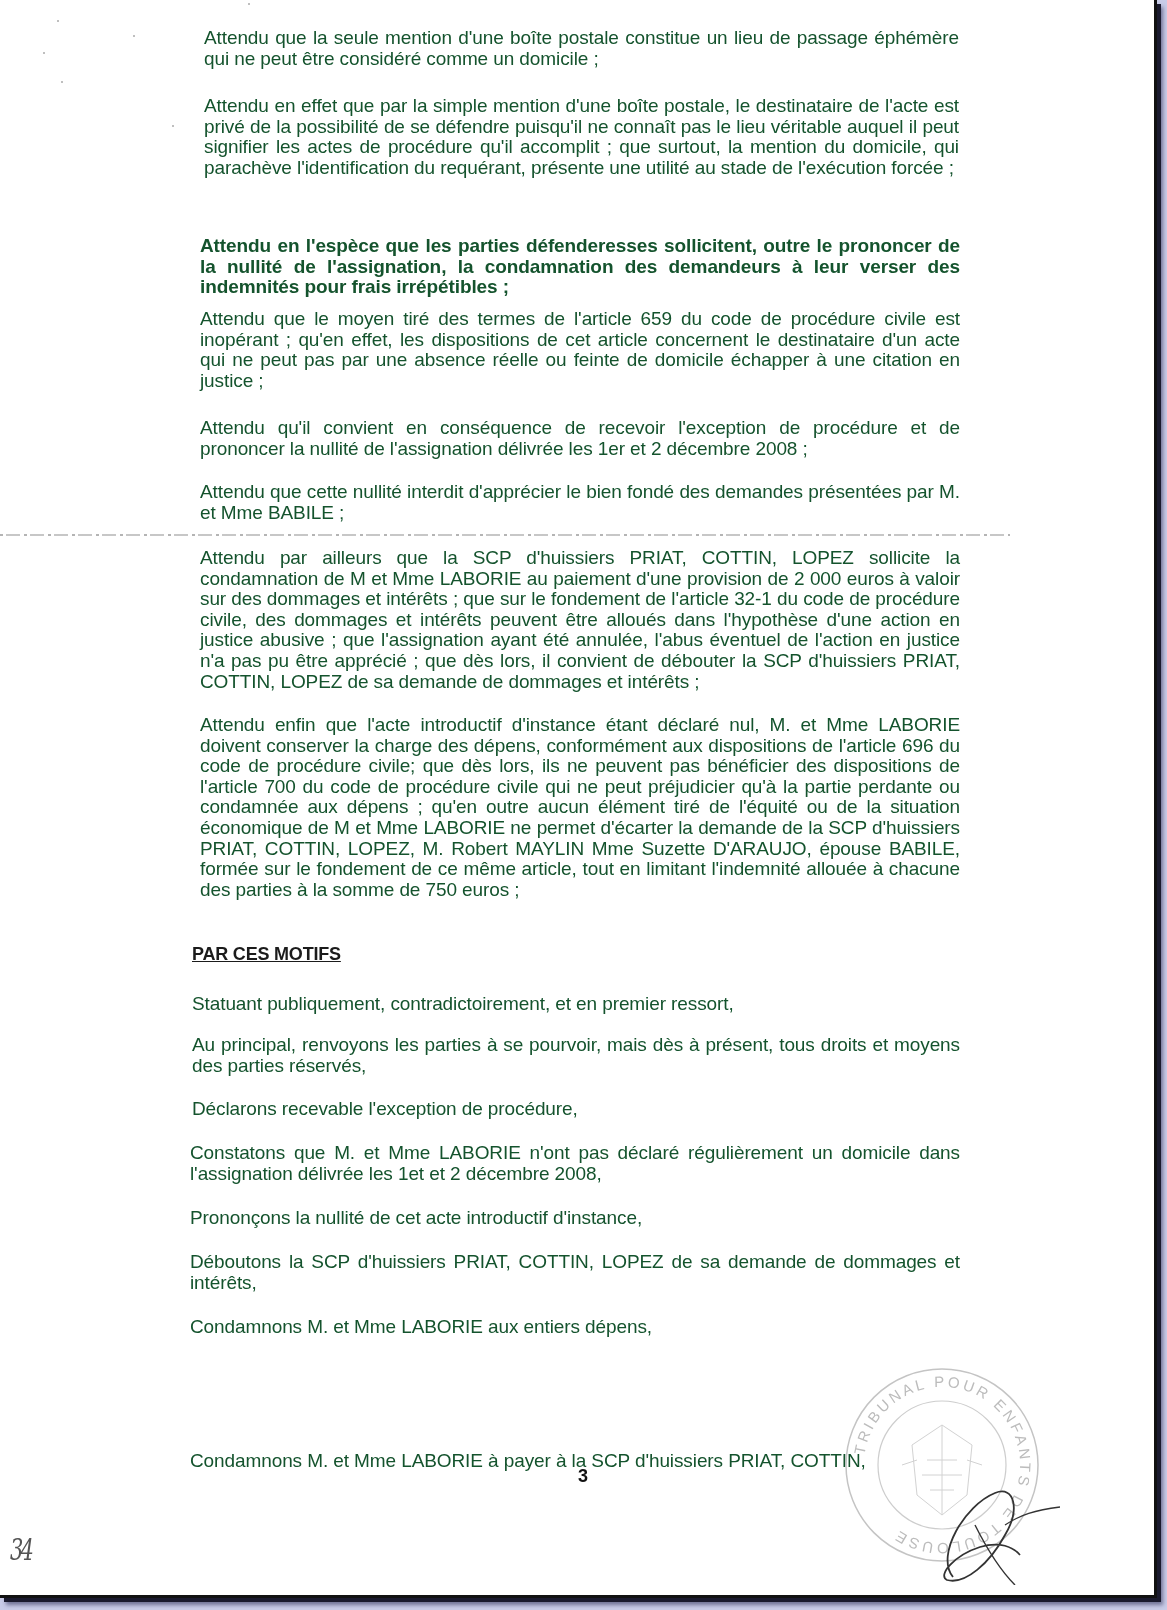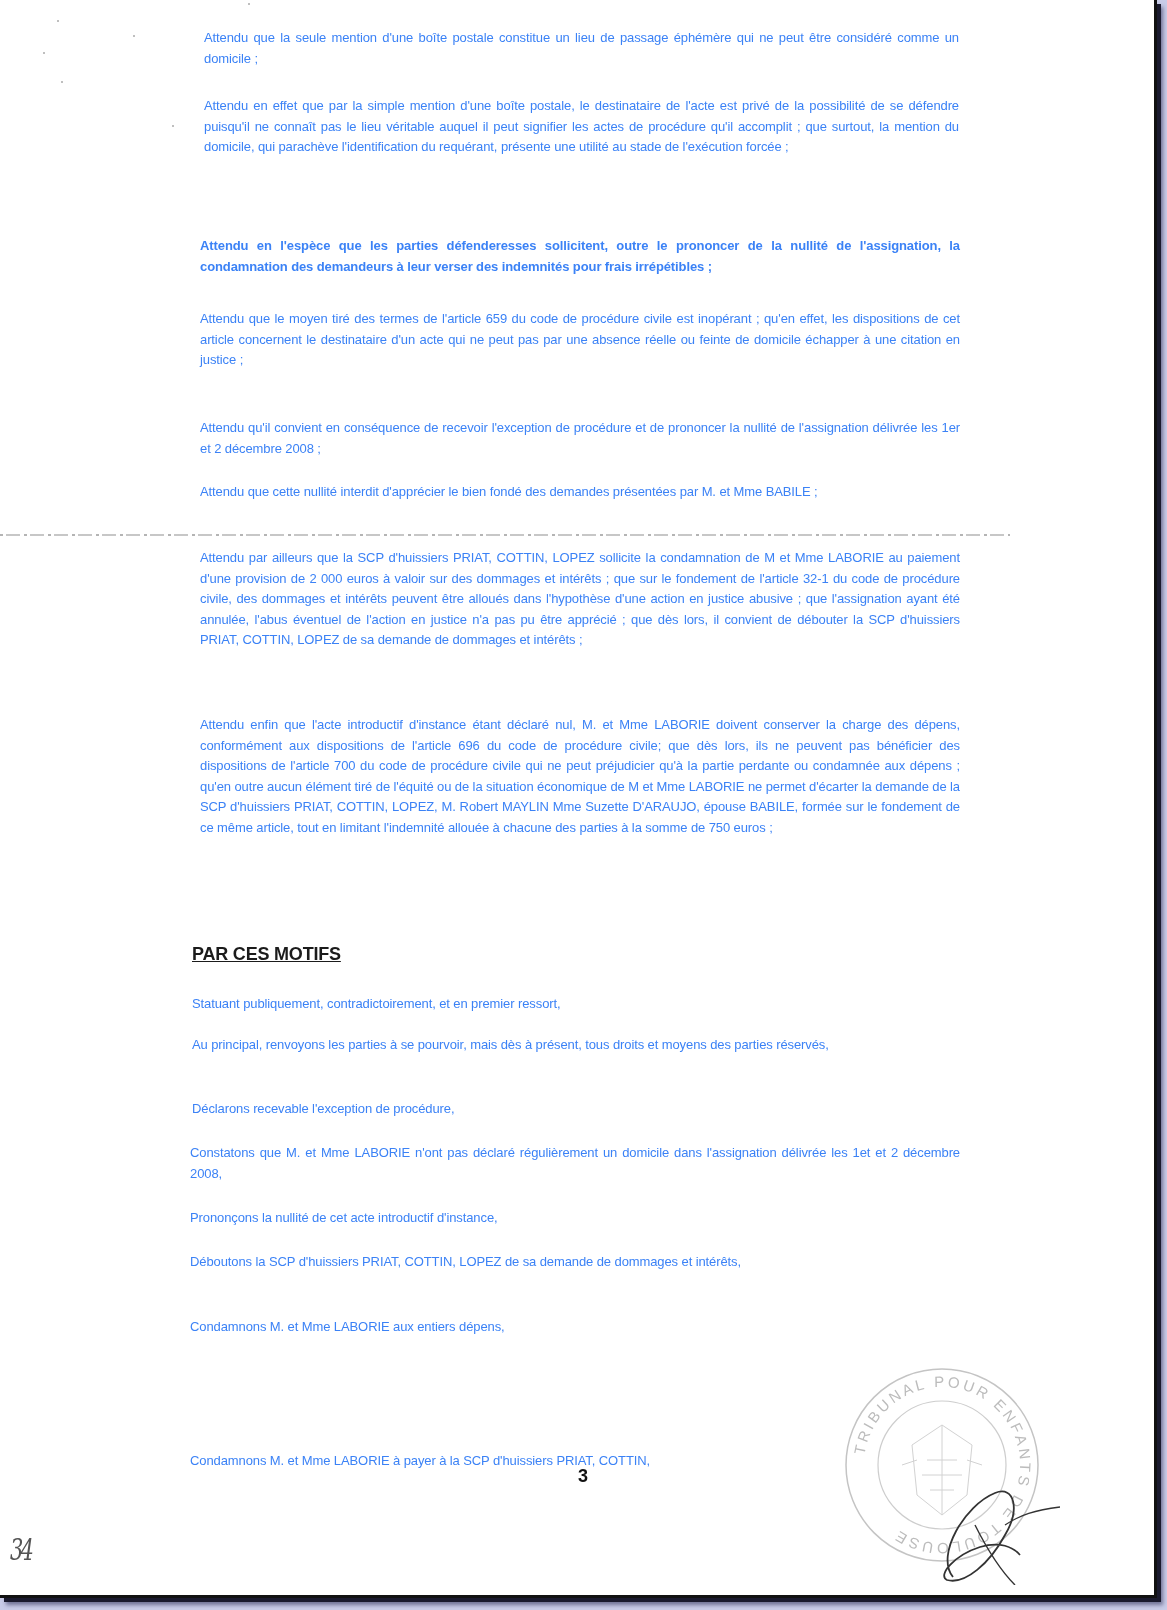--- a/index.html
+++ b/index.html
@@ -17,22 +17,22 @@
       width: 1157px;
       height: 1598px;
       background: #ffffff;
       box-shadow: 4px 4px 0 #1a1a2e, 6px 7px 4px rgba(40,40,80,0.55);
       border-right: 3px solid #111;
       border-bottom: 3px solid #111;
       box-sizing: border-box;
     }
     .para {
       position: absolute;
-      color: #3b82f6;
-      font-size: 13px;
+      color: #14532d;
+      font-size: 19px;
       line-height: 20.6px;
       text-align: justify;
       letter-spacing: -0.1px;
     }
     .para.wide { width: 778px; }
     .para.left { text-align: left; }
     .heading {
       position: absolute;
       left: 192px;
       top: 944px;

